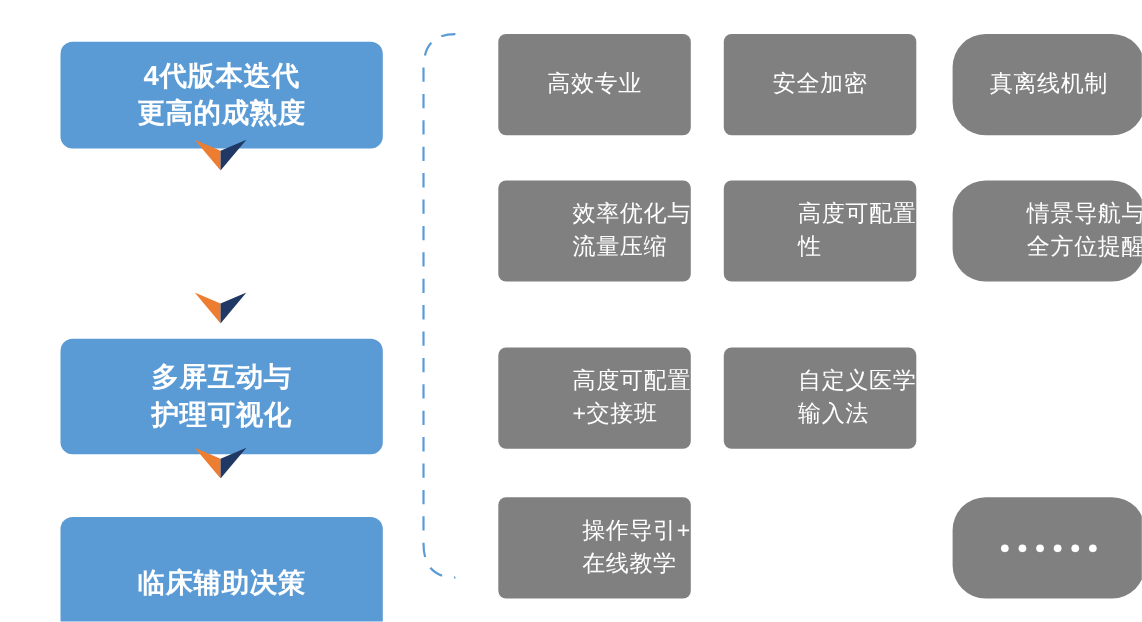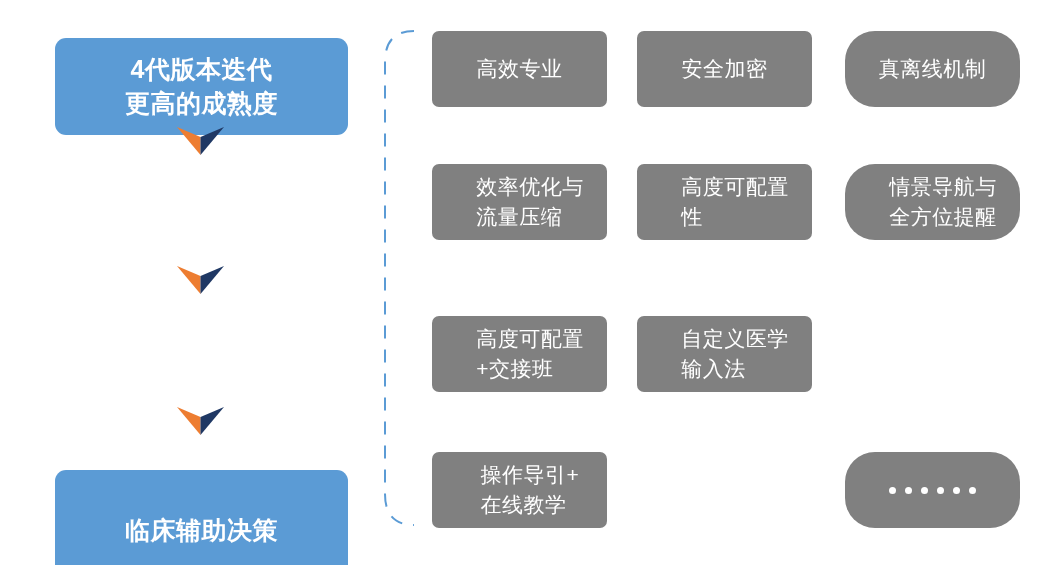--- a/index.html
+++ b/index.html
@@ -62,40 +62,41 @@
     left: 378px;
     top: 28px;
     width: 40px;
     height: 500px;
   }
 
   
   .feat {
     position: absolute;
     width: 175px;
-    height: 76px;
+    height: 92px;
     background: #808080;
     border-radius: 7px;
     color: #ffffff;
     font-size: 21px;
     line-height: 1.45;
     box-sizing: border-box;
     display: flex;
     flex-direction: column;
     justify-content: center;
     white-space: pre-line;
     letter-spacing: 0.5px;
+    margin-left: 21px;
   }
   .feat.one-line {
     align-items: center;
     text-align: center;
     padding: 0 6px;
   }
   .feat.two-line {
-    align-items: center;
+    align-items: flex-end;
     text-align: left;
     padding: 0 0 0 21px;
   }
   .feat.dots {
     align-items: center;
     justify-content: center;
     padding: 0;
   }
   .dots-row {
     display: flex;
@@ -132,20 +133,24 @@
     <polygon points="0,0 23.5,28 23.5,10" fill="#ED7D31"></polygon>
     <polygon points="47,0 23.5,28 23.5,10" fill="#1F3864"></polygon>
   </svg>
 
 
   <svg class="chevron a2" viewBox="0 0 47 28">
     <polygon points="0,0 23.5,28 23.5,10" fill="#ED7D31"></polygon>
     <polygon points="47,0 23.5,28 23.5,10" fill="#1F3864"></polygon>
   </svg>
 
+  <div class="flow-box b3">
+    <span>多屏互动与
+护理可视化</span>
+  </div>
 
   <svg class="chevron a3" viewBox="0 0 47 28">
     <polygon points="0,0 23.5,28 23.5,10" fill="#ED7D31"></polygon>
     <polygon points="47,0 23.5,28 23.5,10" fill="#1F3864"></polygon>
   </svg>
 
   <div class="flow-box b4">
     <span>临床辅助决策</span>
   </div>
 

